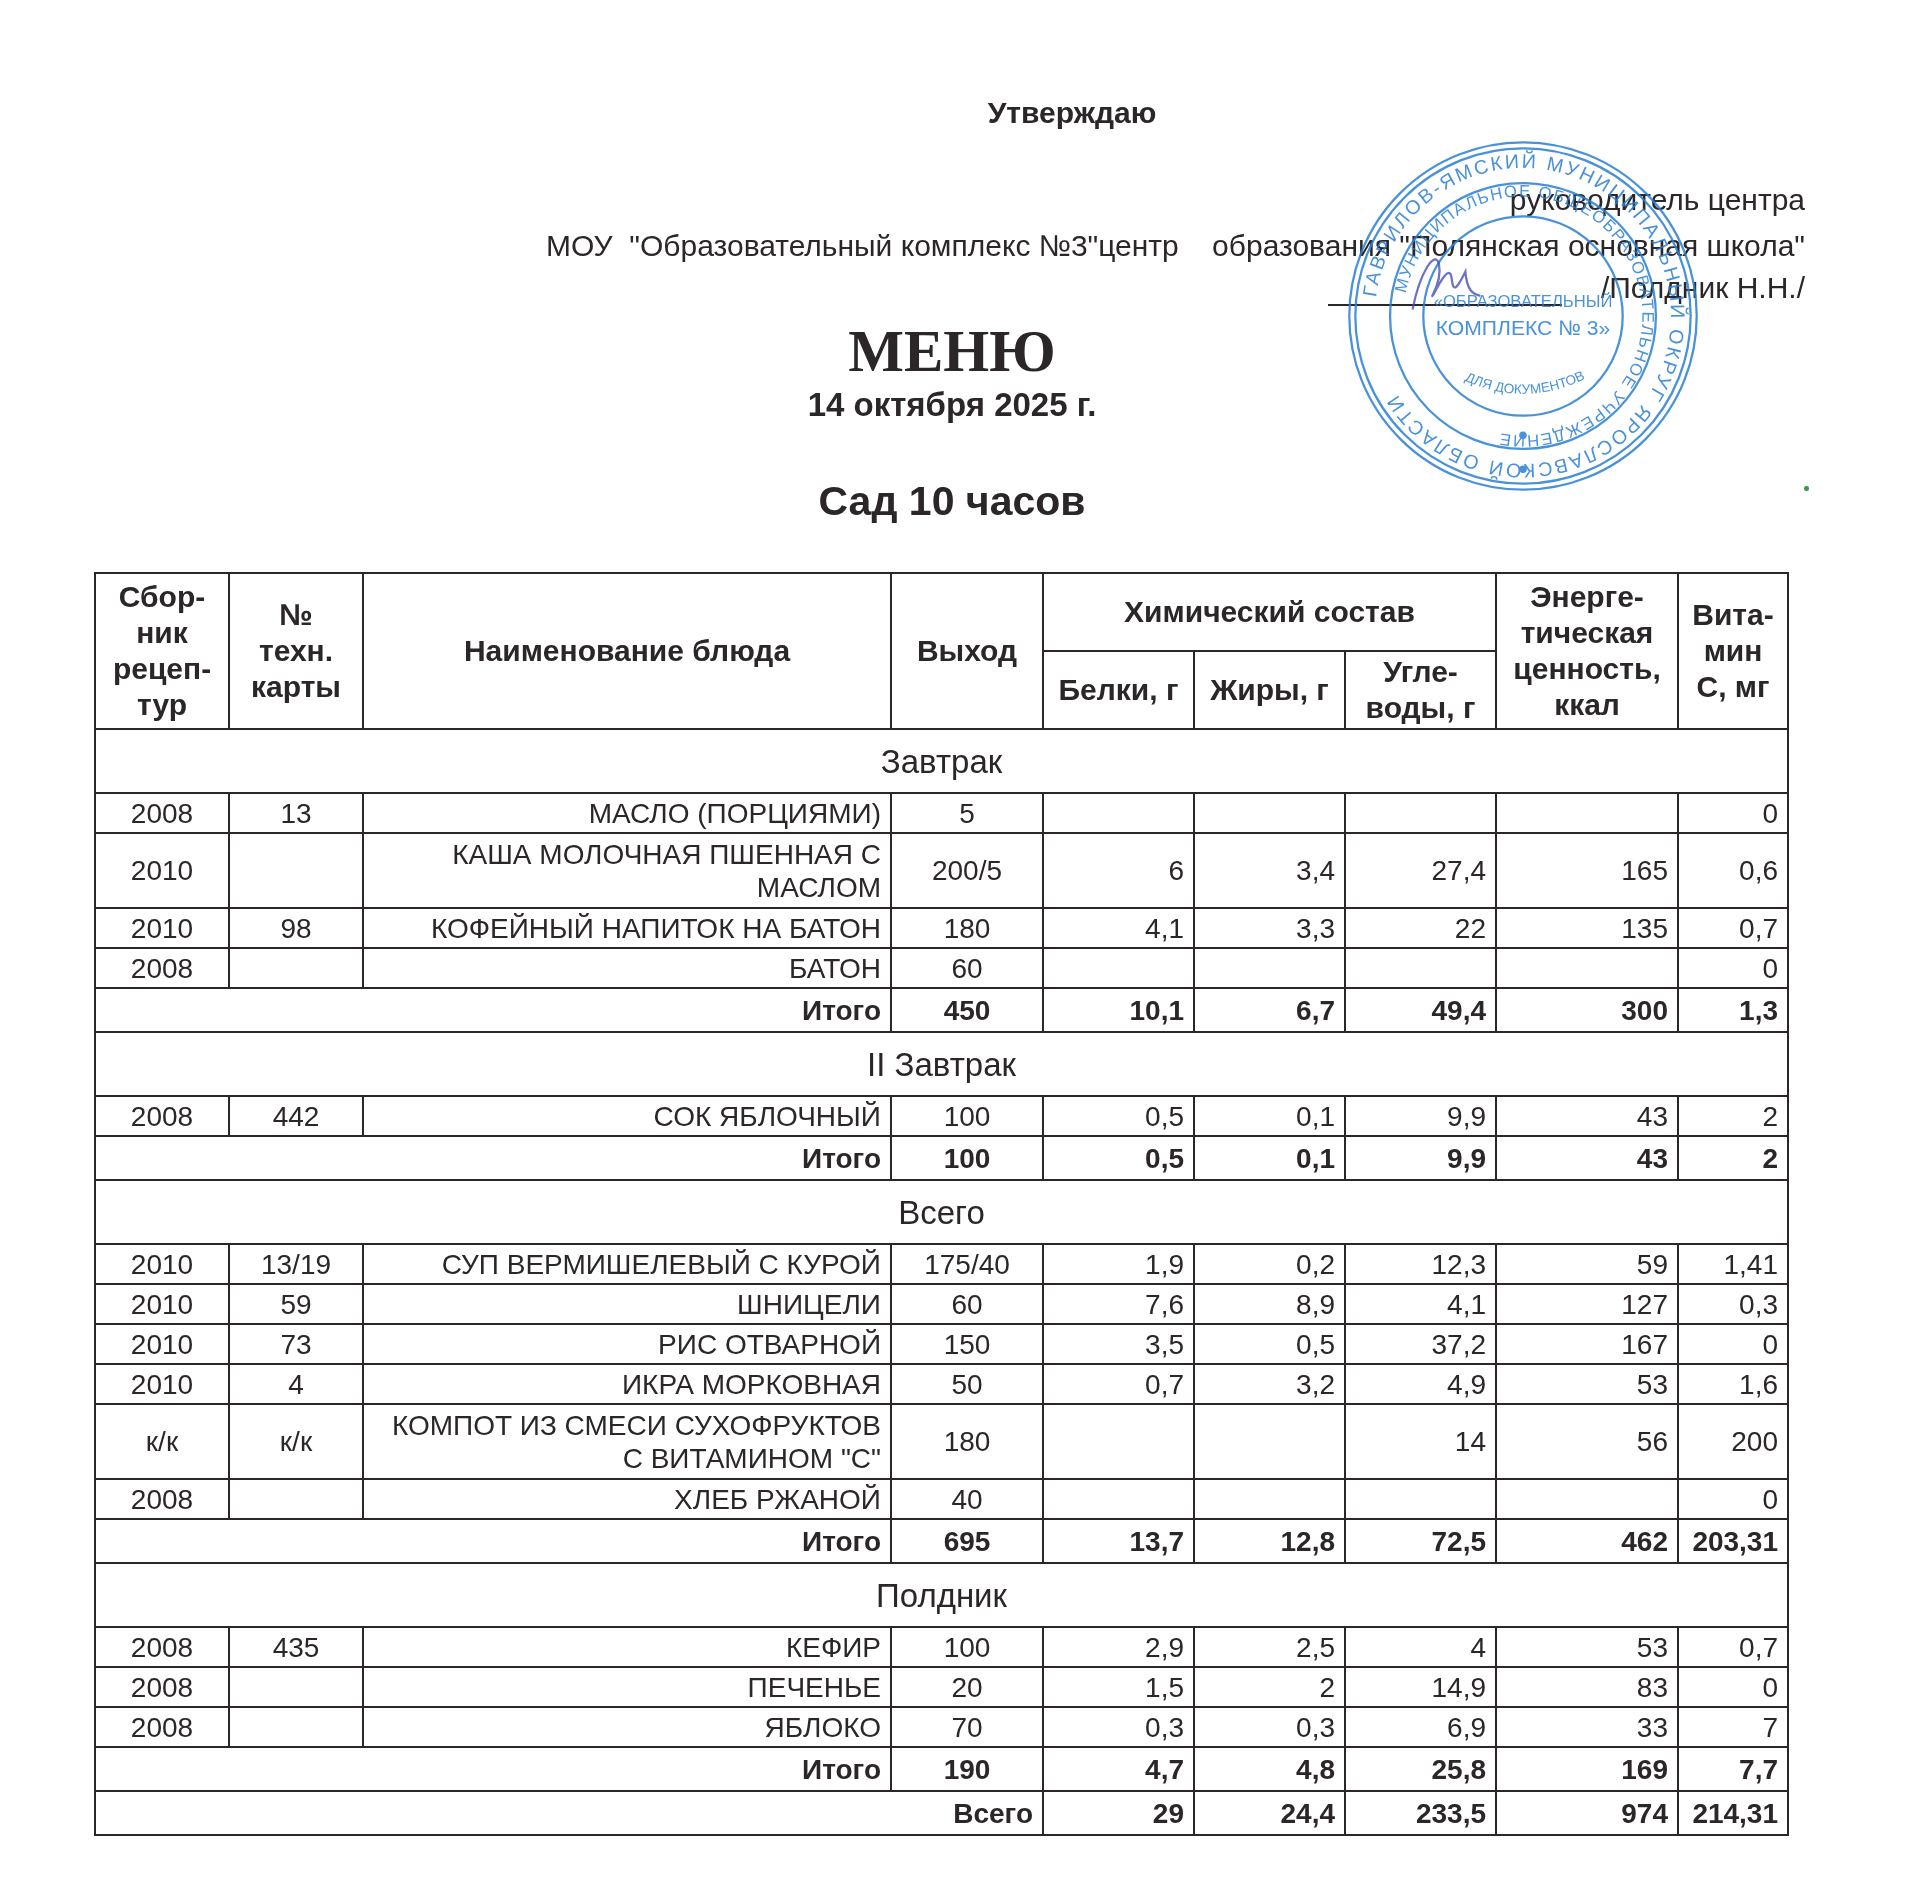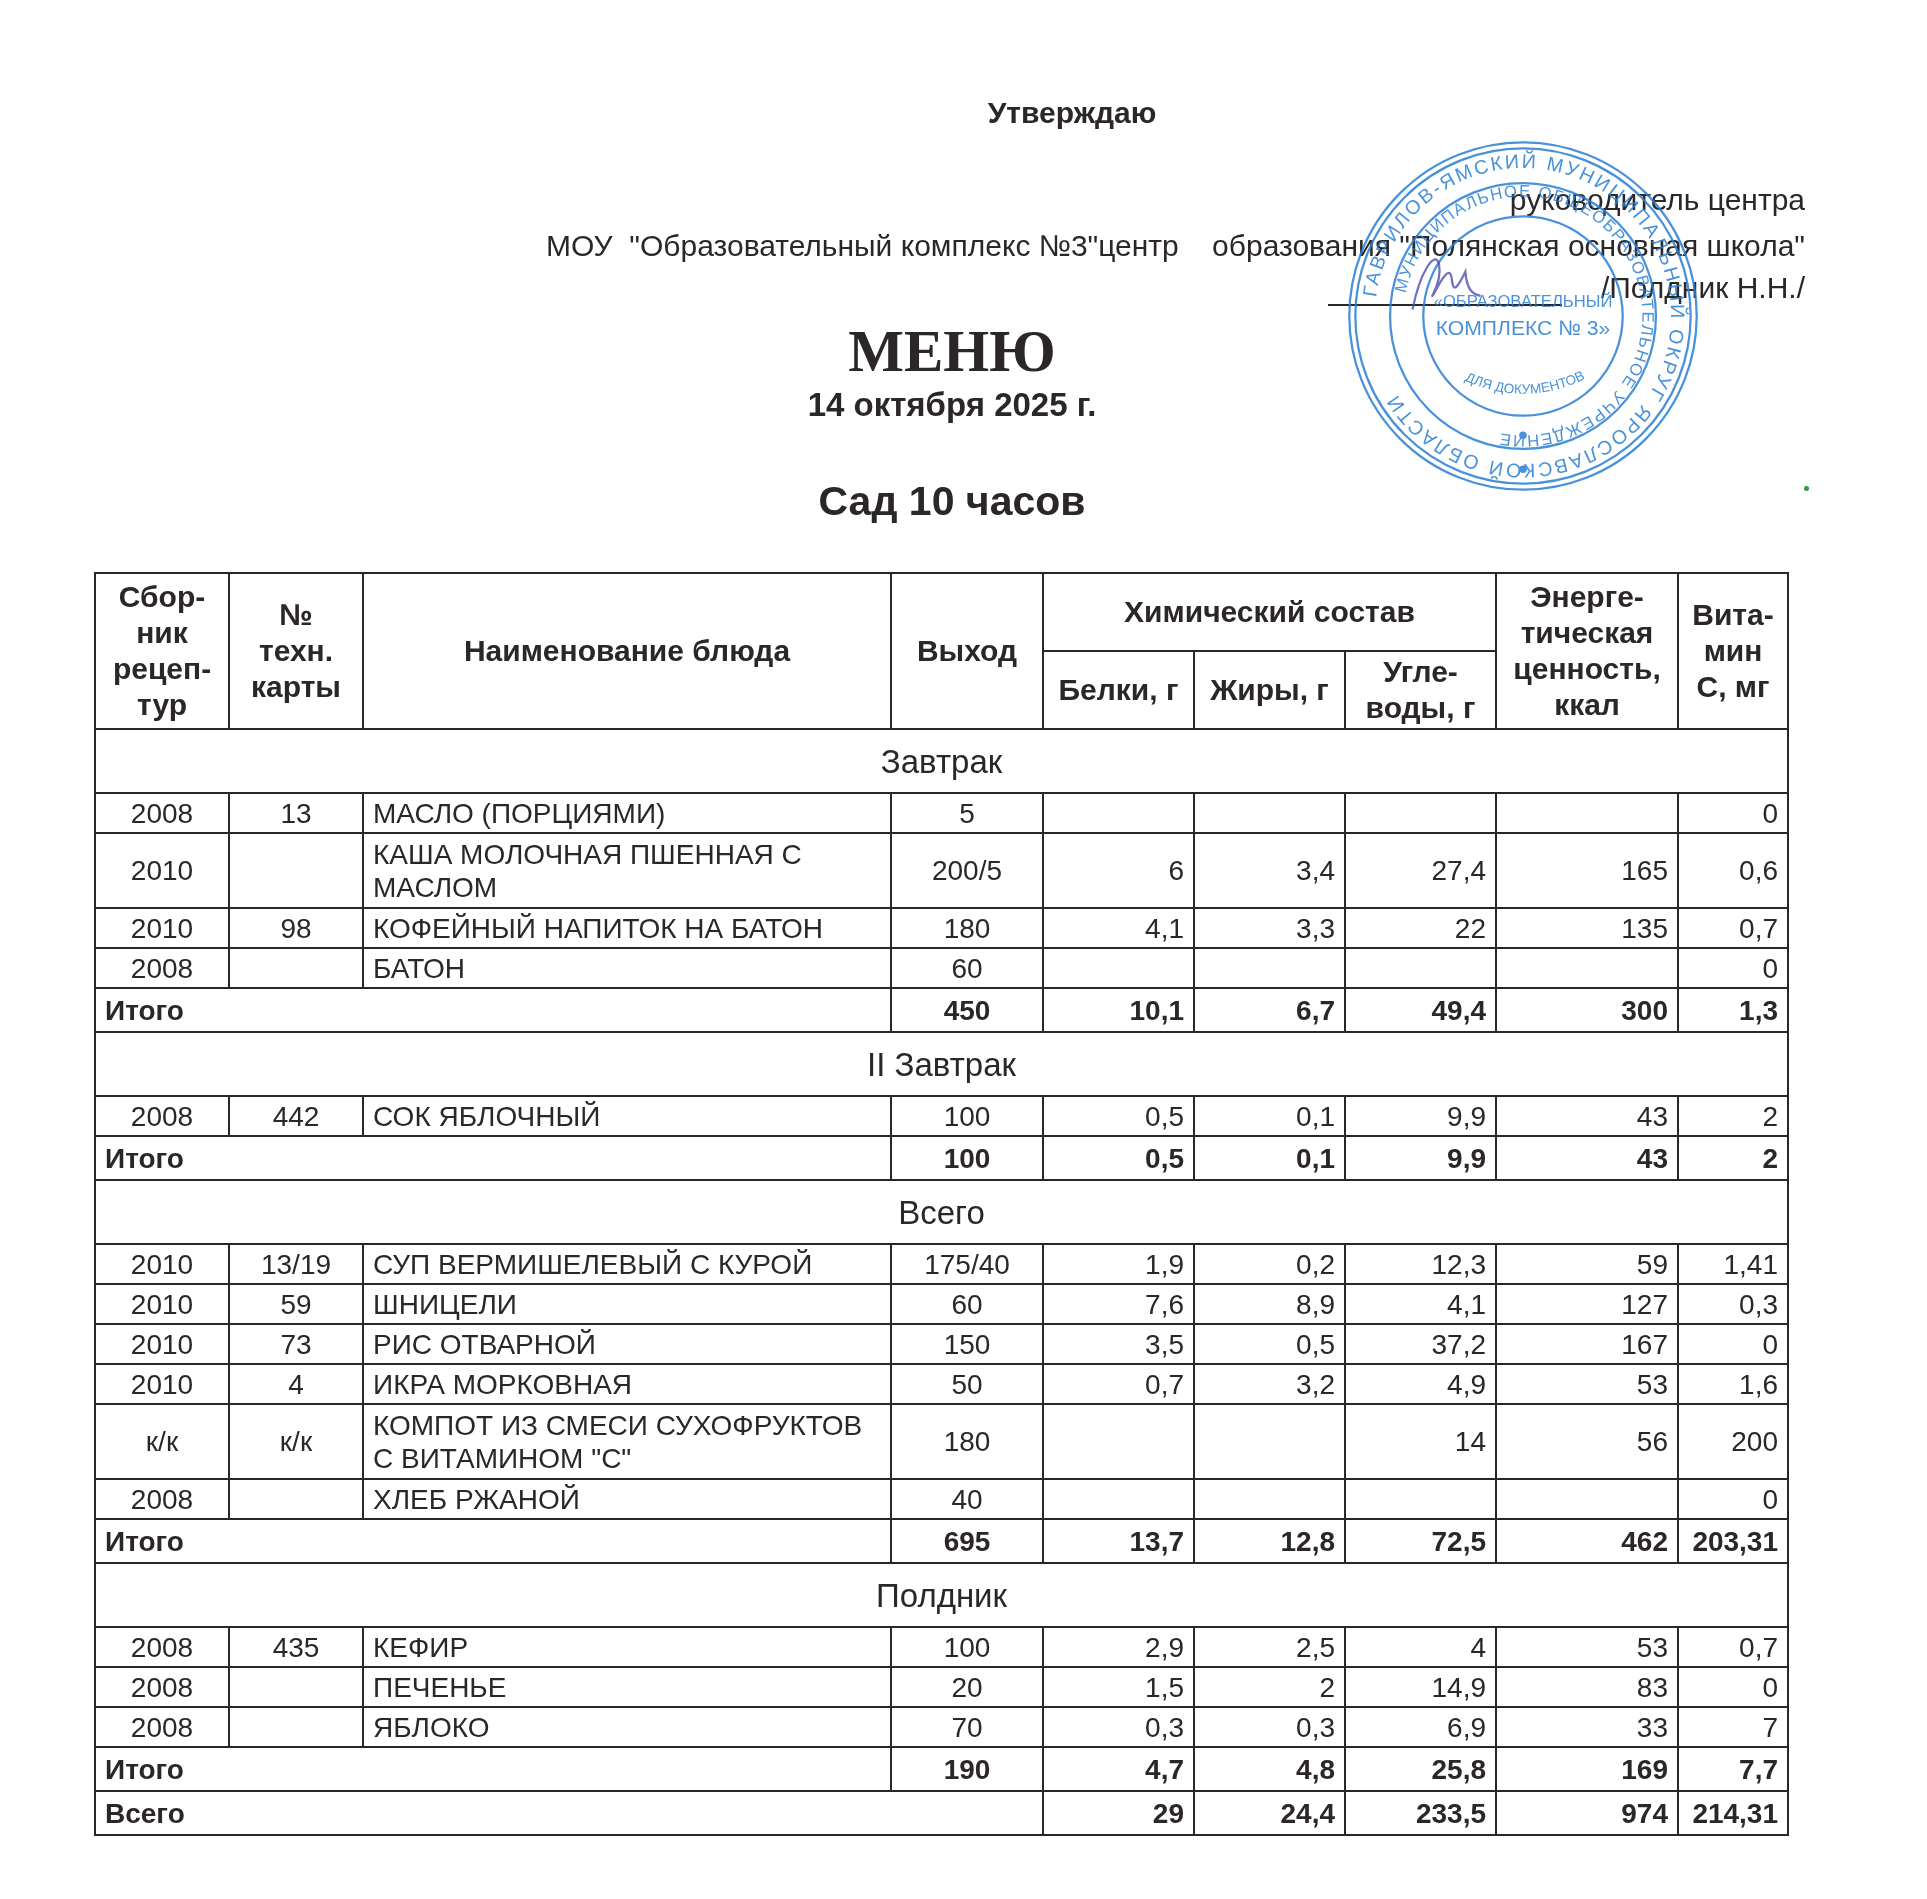--- a/index.html
+++ b/index.html
@@ -55,21 +55,21 @@
       line-height: 33px; color: #2b2628; overflow: hidden;
     }
     table.menu th { font-weight: bold; text-align: center; font-size: 30px; line-height: 36px; }
     .hdr-row1 th { height: 76px; }
     .hdr-row2 th { height: 76px; }
     tr.section td { height: 62px; text-align: center; font-weight: normal; font-size: 33px; }
     tr.item td { height: 38px; }
     tr.item.tall td { height: 73px; }
     tr.total td { height: 42px; font-weight: bold; }
     td.c { text-align: center; }
-    td.l { text-align: left; }
+    td.l { text-align: right; }
     td.r { text-align: right; }
   </style>
 </head>
 <body>
 
 <div class="abs approve-title">Утверждаю</div>
 <div class="abs approve-role">руководитель центра</div>
 <div class="abs approve-org">МОУ  "Образовательный комплекс №3"центр    образования "Полянская основная школа"</div>
 <div class="abs sign-line"></div>
 <div class="abs approve-sign">/Полдник Н.Н./</div>

